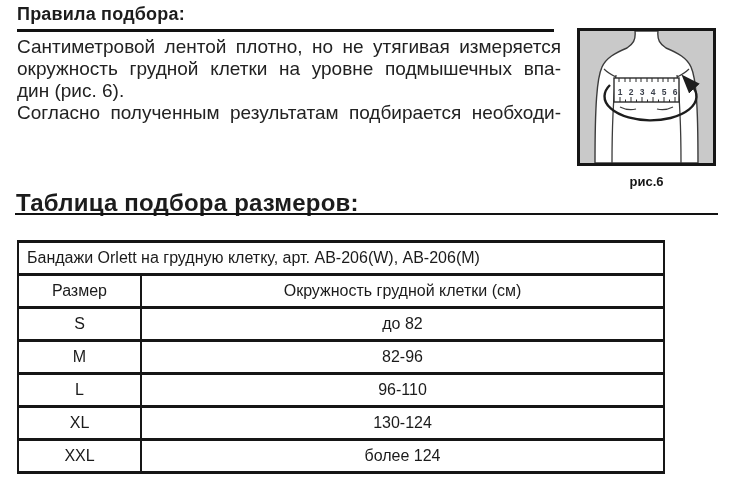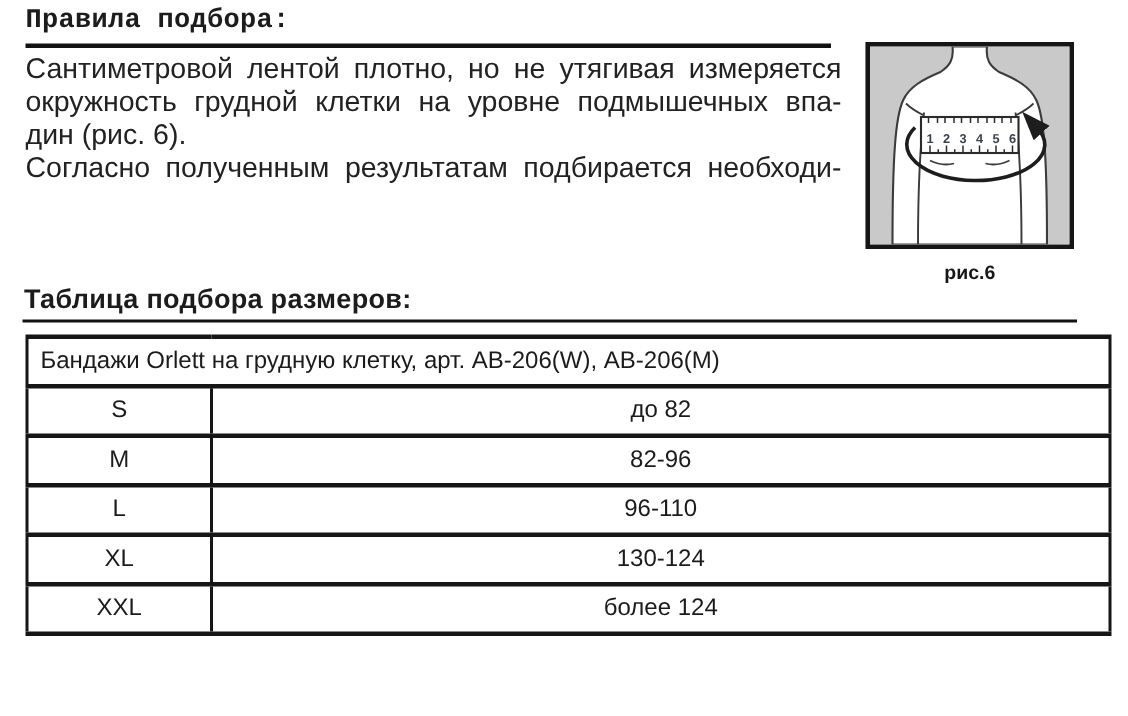--- a/index.html
+++ b/index.html
@@ -7,21 +7,21 @@
     width: 752px; height: 477px;
     background: #ffffff;
     font-family: "Liberation Sans", sans-serif;
     color: #1c1c1c;
     overflow: hidden;
   }
   .page { position: relative; width: 752px; height: 477px; }
 
   .title {
     position: absolute; left: 17px; top: 4px;
-    font-size: 18px; font-weight: bold; letter-spacing: 0.2px; font-family: Liberation Mono, monospace;
+    font-size: 18px; font-weight: bold; letter-spacing: 0.2px;
   }
   .title-rule {
     position: absolute; left: 17px; top: 29px;
     width: 537px; height: 3px; background: #121212;
   }
 
   .intro {
     position: absolute; left: 17px; top: 36px; width: 544px;
     font-size: 19px; line-height: 22px; color: #222;
   }
@@ -34,30 +34,30 @@
     border: 3px solid #161616; background: #c9c9c9;
   }
   .figure-box svg { display: block; }
   .figure-caption {
     margin-top: 8px; text-align: center;
     font-size: 13px; font-weight: bold; color: #171717;
   }
 
   .heading2 {
     position: absolute; left: 16px; top: 189px;
-    font-size: 18px; font-weight: bold; letter-spacing: 0.2px;
+    font-size: 24px; font-weight: bold; letter-spacing: 0.2px;
   }
   .heading2-rule {
     position: absolute; left: 15px; top: 213px;
     width: 703px; height: 2px; background: #121212;
   }
 
   table.size-table {
-    position: absolute; left: 17px; top: 223px;
-    width: 724px; border-collapse: collapse;
+    position: absolute; left: 17px; top: 240px;
+    width: 648px; border-collapse: collapse;
     font-size: 16px; color: #1b1b1b;
     table-layout: fixed;
   }
   table.size-table td {
     border: 2px solid #161616;
     border-top-width: 3px; border-bottom-width: 3px;
     height: 30px; padding: 0; text-align: center;
     vertical-align: middle;
   }
   table.size-table td.merged {
@@ -126,20 +126,24 @@
   <table class="size-table">
     <colgroup>
         <col class="c-size">
         <col>
       </colgroup>
     <tbody>
       <tr>
         <td class="merged" colspan="2">Бандажи Orlett на грудную клетку, арт. АВ-206(W), АВ-206(М)</td>
       </tr>
       <tr>
+        <td>Размер</td>
+        <td>Окружность грудной клетки (см)</td>
+      </tr>
+      <tr>
         <td>S</td>
         <td>до 82</td>
       </tr>
       <tr>
         <td>M</td>
         <td>82-96</td>
       </tr>
       <tr>
         <td>L</td>
         <td>96-110</td>

